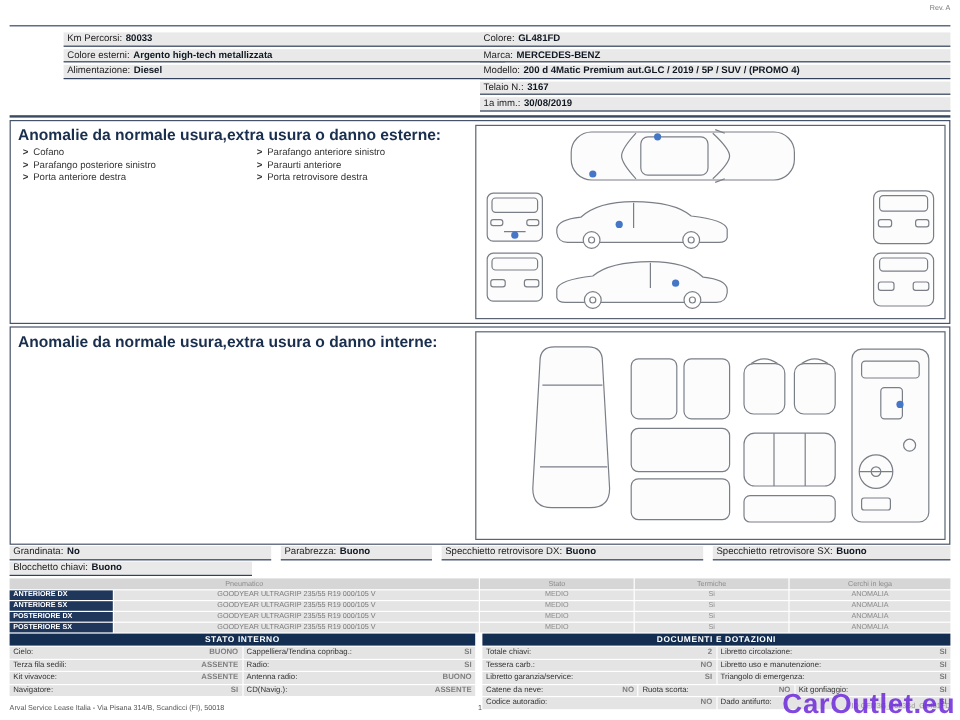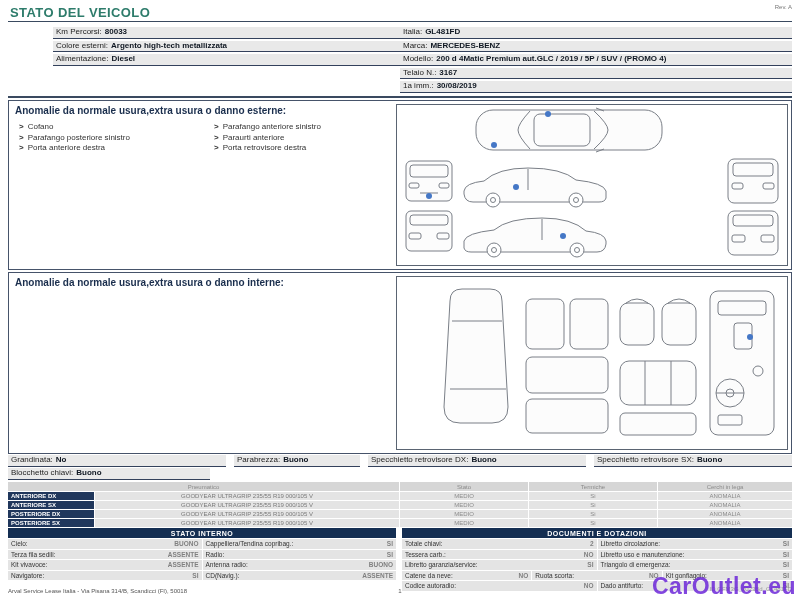--- a/index.html
+++ b/index.html
@@ -15,21 +15,21 @@
   .info-left{position:absolute;left:8px;top:27px;width:368px;padding-left:45px;}
   .info-right{position:absolute;left:400px;top:27px;width:392px;}
   .field{display:flex;gap:3px;background:#e9e9e9;border-bottom:1.5px solid #33415c;
          padding:0 3px 1px;margin-bottom:2px;font-size:8px;line-height:9.5px;}
   .fl{color:#222;white-space:nowrap;}
   .fv{color:#0f1722;font-weight:bold;}
   
   .abox{position:absolute;left:8px;width:782px;border:1px solid #46536a;background:#fff;}
   #box-ext{top:100px;height:168px;}
   #box-int{top:272px;height:180px;}
-  .abox-heading{position:absolute;left:6px;top:4px;font-size:10px;font-weight:bold;color:#1a2e4d;}
+  .abox-heading{position:absolute;left:6px;top:4px;font-size:13px;font-weight:bold;color:#1a2e4d;}
   .dmg-cols{position:absolute;left:10px;top:21px;display:flex;}
   .dmg-col{width:195px;}
   .dmg-item{font-size:8px;color:#333;line-height:10.5px;}
   .mk{font-weight:bold;margin-right:4px;color:#333;}
   .diagram-box{position:absolute;right:3px;top:3px;bottom:3px;width:390px;
                border:1px solid #5a6472;background:#fff;}
   .diagram-box svg{width:100%;height:100%;display:block;}
   
   .checks1{position:absolute;left:8px;right:8px;top:455px;display:grid;
            grid-template-columns:218px 126px 218px 1fr;gap:8px;}
@@ -59,42 +59,41 @@
   .footer-page{position:absolute;left:0;right:0;top:588px;text-align:center;font-size:6px;color:#555;}
   .footer-id{position:absolute;right:8px;top:586px;font-size:6px;color:#999;}
   .watermark{position:absolute;right:4px;bottom:0px;font-size:23px;font-weight:bold;
              color:#6d28d9;opacity:.85;letter-spacing:.5px;z-index:5;}
 </style>
 </head>
 <body>
 
 <div class="page">
 
-  <div class="title">STATO DEL VEICOLO</div>
   <div class="rev">Rev. A</div>
   <div class="hrule"></div>
 
   <div class="info-left">
     <div class="field">
       <span class="fl">Km Percorsi:</span>
       <span class="fv">80033</span>
     </div>
     <div class="field">
       <span class="fl">Colore esterni:</span>
       <span class="fv">Argento high-tech metallizzata</span>
     </div>
     <div class="field">
       <span class="fl">Alimentazione:</span>
       <span class="fv">Diesel</span>
     </div>
   </div>
 
   <div class="info-right">
     <div class="field">
-      <span class="fl">Italia:</span>
+      <span class="fl">Colore:</span>
       <span class="fv">GL481FD</span>
     </div>
     <div class="field">
       <span class="fl">Marca:</span>
       <span class="fv">MERCEDES-BENZ</span>
     </div>
     <div class="field">
       <span class="fl">Modello:</span>
       <span class="fv">200 d 4Matic Premium aut.GLC / 2019 / 5P / SUV / (PROMO 4)</span>
     </div>

